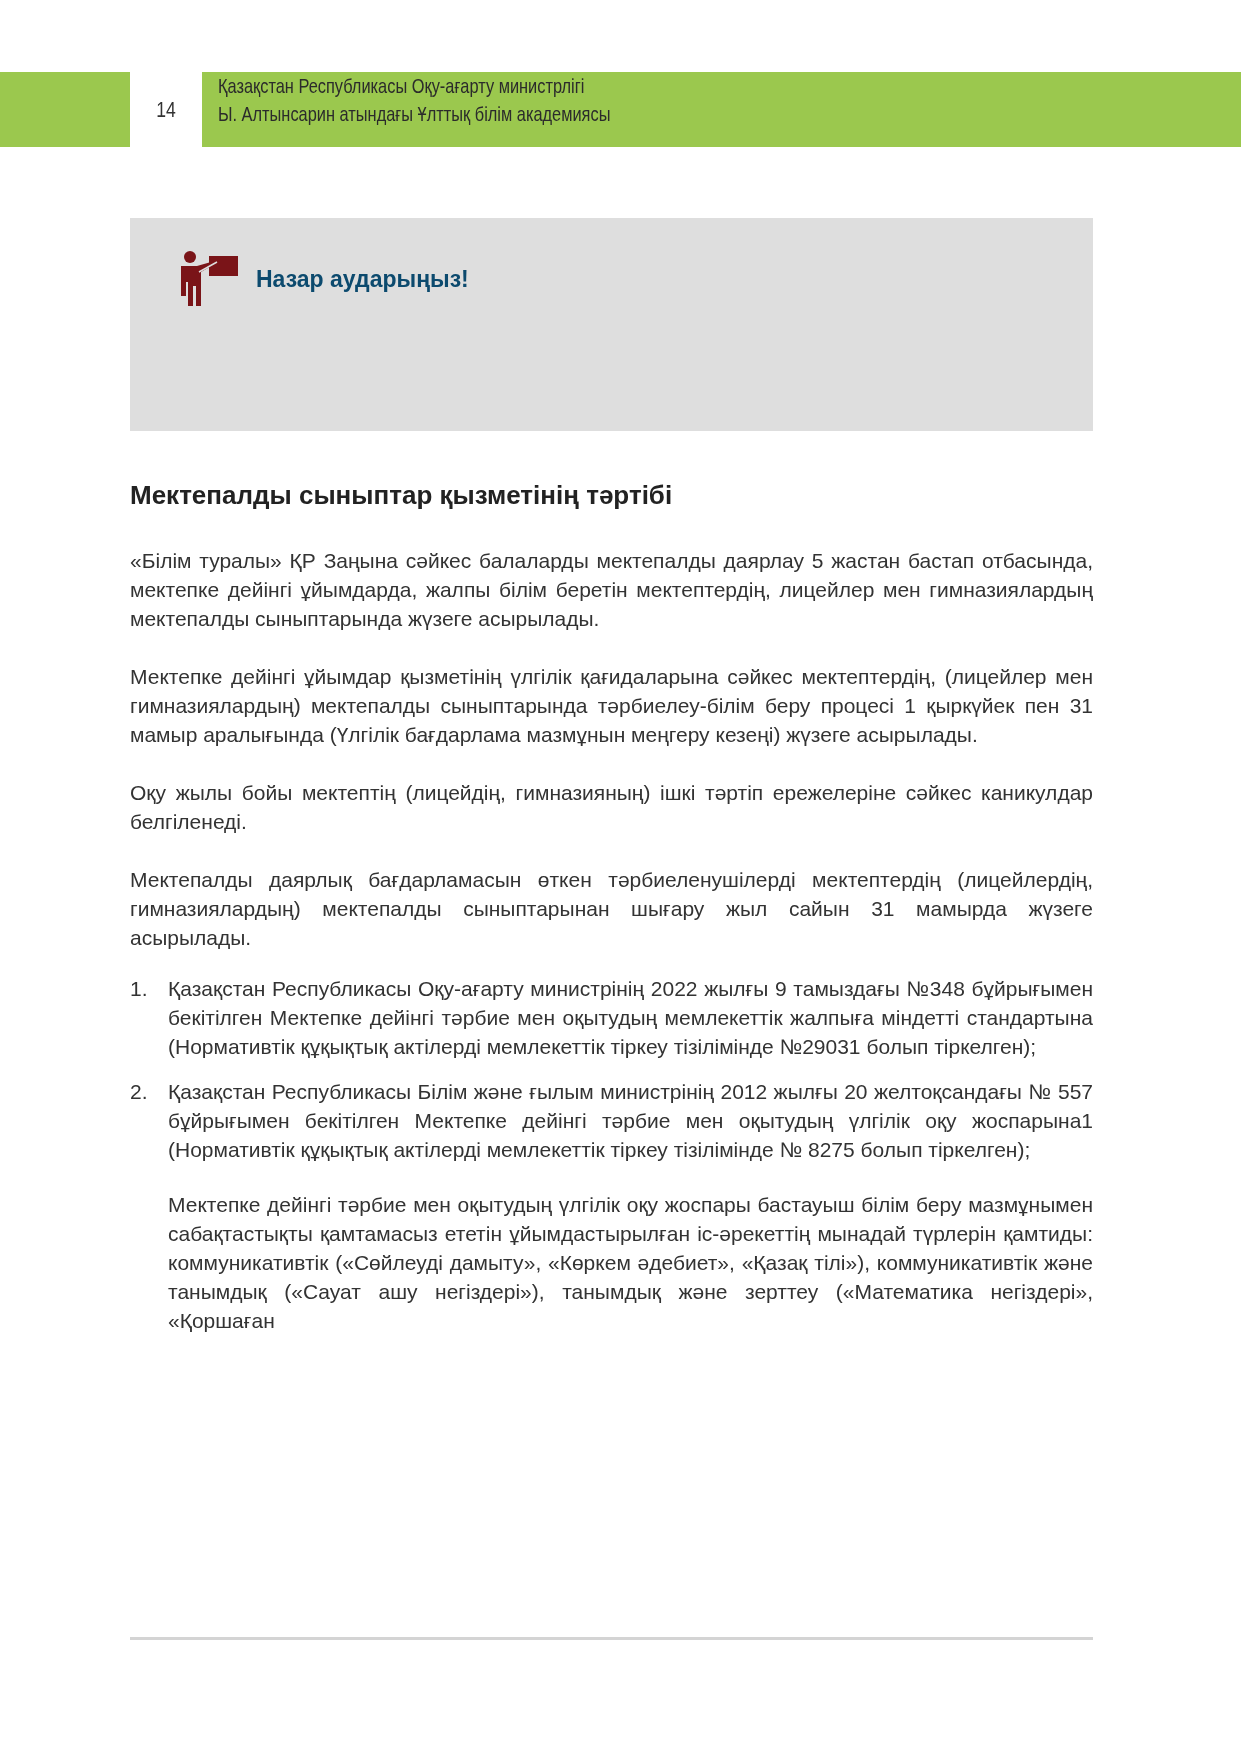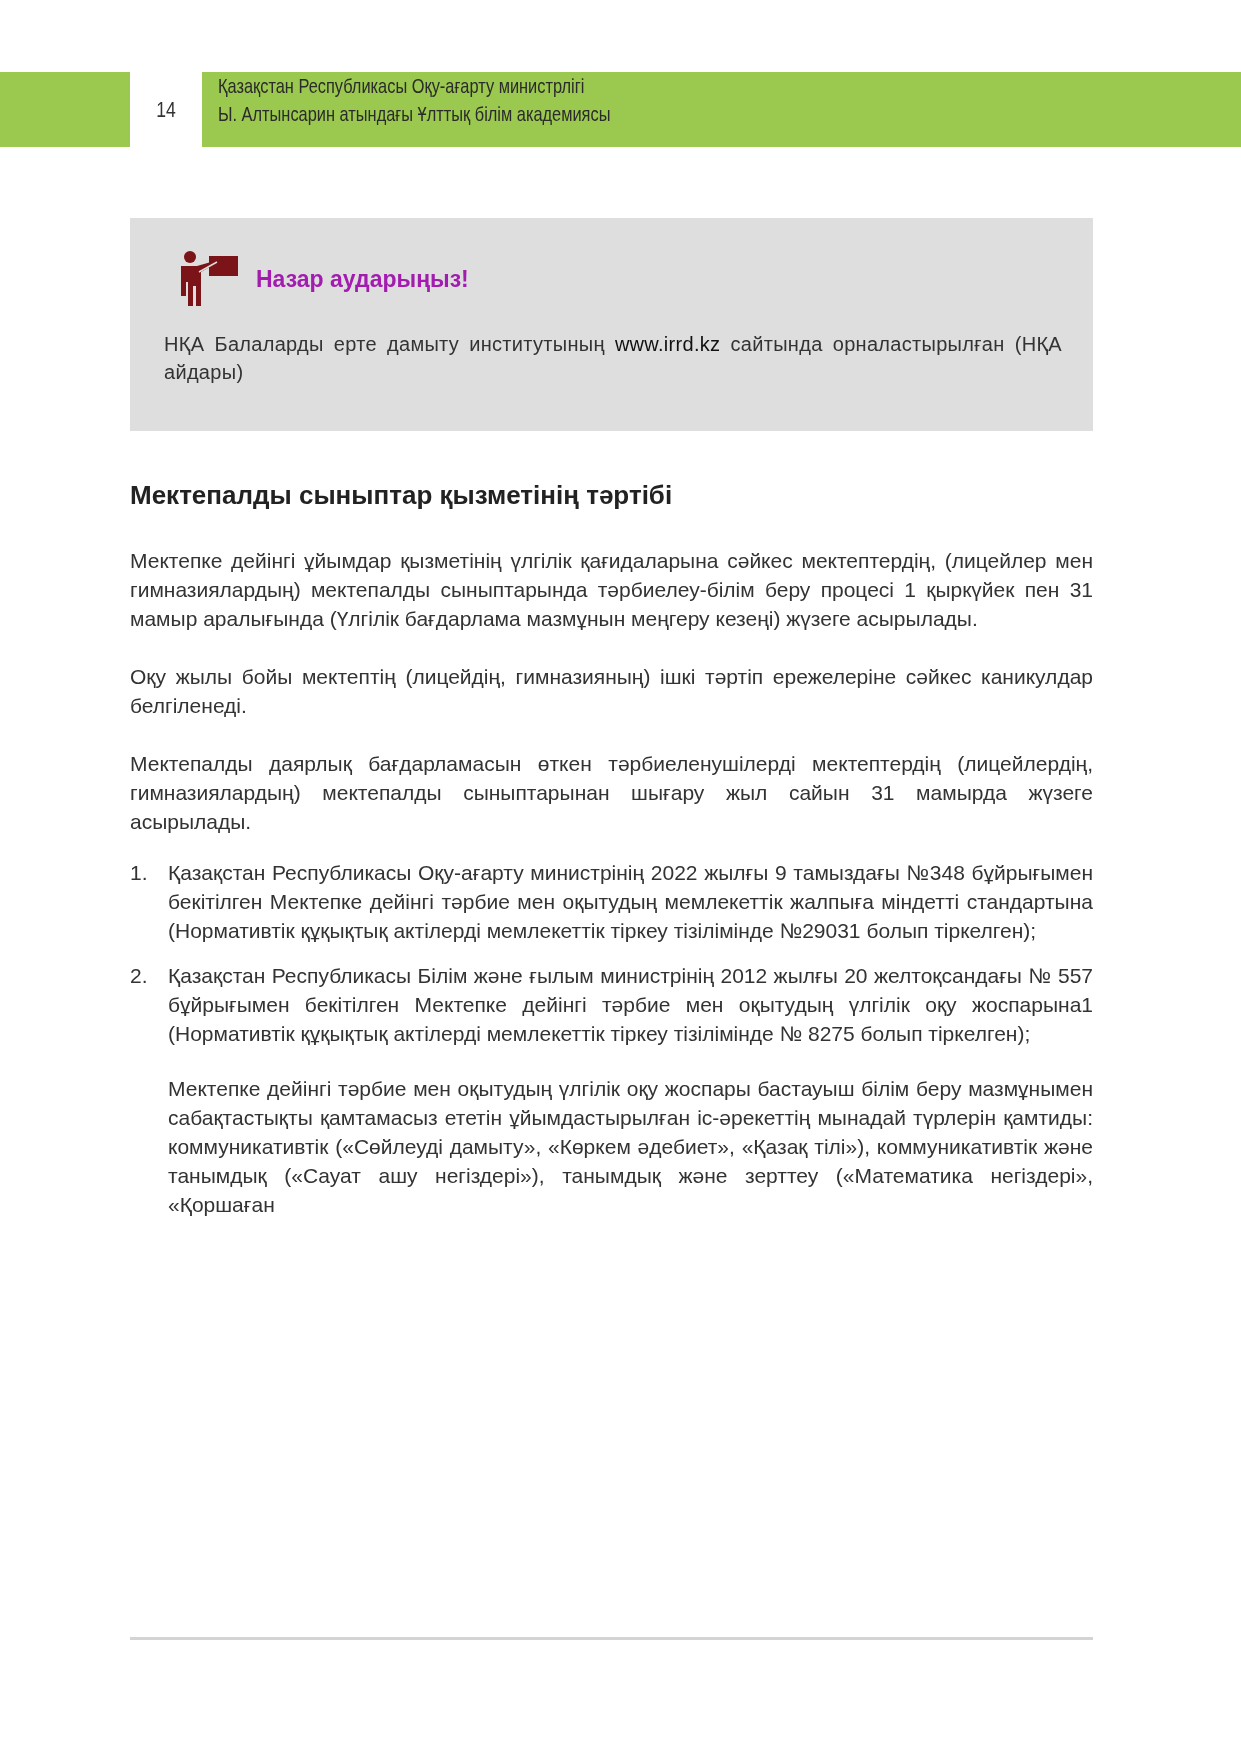--- a/index.html
+++ b/index.html
@@ -20,21 +20,21 @@
     }
     .hdr-line {
       font-size: 21px; line-height: 28px; color: #2b2b2b; white-space: nowrap;
       transform: scaleX(0.78); transform-origin: left center;
     }
     .note {
       position: absolute; left: 130px; top: 218px; width: 963px; height: 213px; background: #dedede;
     }
     .note-icon { position: absolute; left: 47px; top: 32px; width: 62px; height: 58px; }
     .note-title {
-      position: absolute; left: 126px; top: 48px; font-size: 23px; font-weight: bold; color: #a21caf;
+      position: absolute; left: 126px; top: 48px; font-size: 23px; font-weight: bold; color: #0c4a6e;
     }
     .note-text {
       position: absolute; left: 34px; top: 112px; width: 898px;
       font-size: 20px; line-height: 28px; color: #333; text-align: justify; letter-spacing: 0.3px;
     }
     .note-text .url { color: #111; }
     .content { position: absolute; left: 130px; top: 480px; width: 963px; }
     .h2 { font-size: 26px; font-weight: bold; color: #222; margin: 0 0 36px 0; line-height: 30px; }
     .p {
       font-size: 21px; line-height: 29px; color: #333; text-align: justify; margin: 0 0 29px 0;
@@ -59,25 +59,25 @@
 </div>
 
 <div class="note">
   <svg class="note-icon" viewBox="0 0 62 58">
     <circle cx="13" cy="7" r="6" fill="#7a1418"></circle>
     <rect x="32" y="6" width="29" height="20" fill="#7a1418"></rect>
     <path d="M4 16 h16 l14 -4 l2 3 l-12 7 v34 h-5 v-20 h-3 v20 h-5 v-24 h-2 v14 h-5 z" fill="#7a1418"></path>
     <line x1="22" y1="22" x2="40" y2="12" stroke="#dedede" stroke-width="1.5"></line>
   </svg>
   <div class="note-title">Назар аударыңыз!</div>
-  <div class="note-text"><span>НҚА Балаларды ерте дамыту институтының </span><span class="url">www.irrd.kz</span><span> сайтында орналасты­рылған (НҚА айдары)</span></div>
 </div>
 
 <div class="content">
   <div class="h2">Мектепалды сыныптар қызметінің тәртібі</div>
+  <div class="p">«Білім туралы» ҚР Заңына сәйкес балаларды мектепалды даярлау 5 жастан бастап отбасында, мектепке дейінгі ұйымдарда, жалпы білім беретін мектеп­тердің, лицейлер мен гимназиялардың мектепалды сыныптарында жүзеге асы­рылады.</div>
   <div class="p">Мектепке дейінгі ұйымдар қызметінің үлгілік қағидаларына сәйкес мектеп­тердің, (лицейлер мен гимназиялардың) мектепалды сыныптарында тәрбиеле­у-білім беру процесі 1 қыркүйек пен 31 мамыр аралығында (Үлгілік бағдарлама мазмұнын меңгеру кезеңі) жүзеге асырылады.</div>
   <div class="p">Оқу жылы бойы мектептің (лицейдің, гимназияның) ішкі тәртіп ережелеріне сәйкес каникулдар белгіленеді.</div>
   <div class="p" style="margin-bottom:22px">Мектепалды даярлық бағдарламасын өткен тәрбиеленушілерді мектептердің (лицейлердің, гимназиялардың) мектепалды сыныптарынан шығару жыл сайын 31 мамырда жүзеге асырылады.</div>
 
   <div class="list">
     <div class="li">
       <span class="num">1.</span>
       <div class="p">Қазақстан Республикасы Оқу-ағарту министрінің 2022 жылғы 9 тамыздағы №348 бұйрығымен бекітілген Мектепке дейінгі тәрбие мен оқытудың мемле­кеттік жалпыға міндетті стандартына (Нормативтік құқықтық актілерді мемле­кеттік тіркеу тізілімінде №29031 болып тіркелген);</div>
     </div>
     <div class="li">

